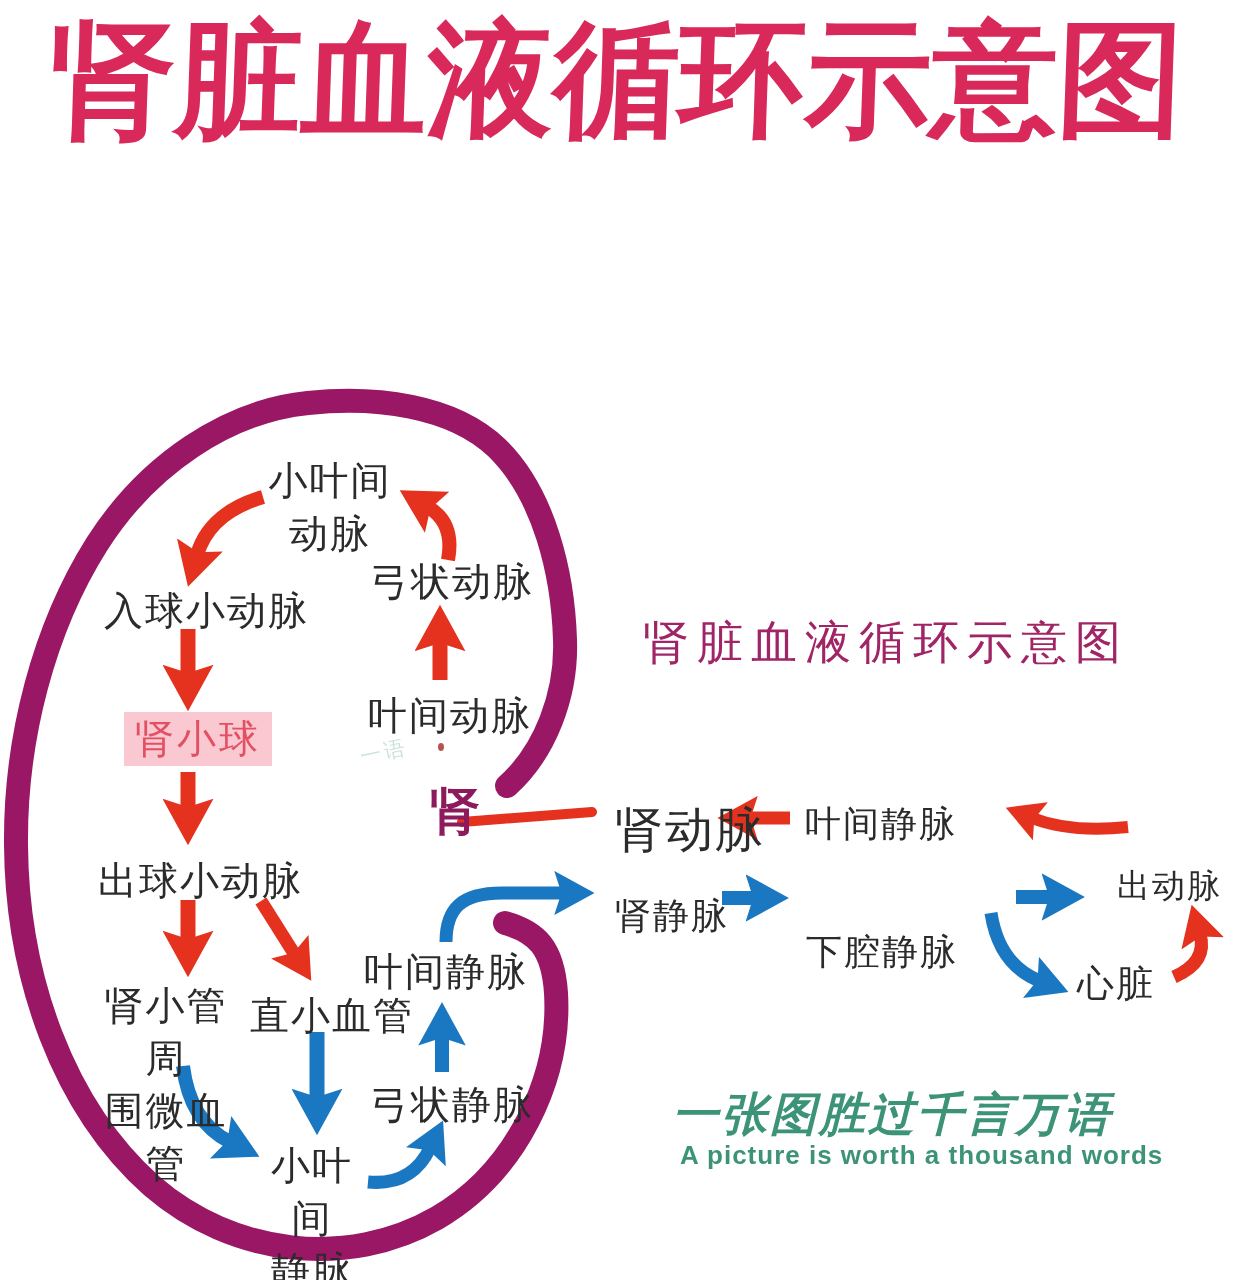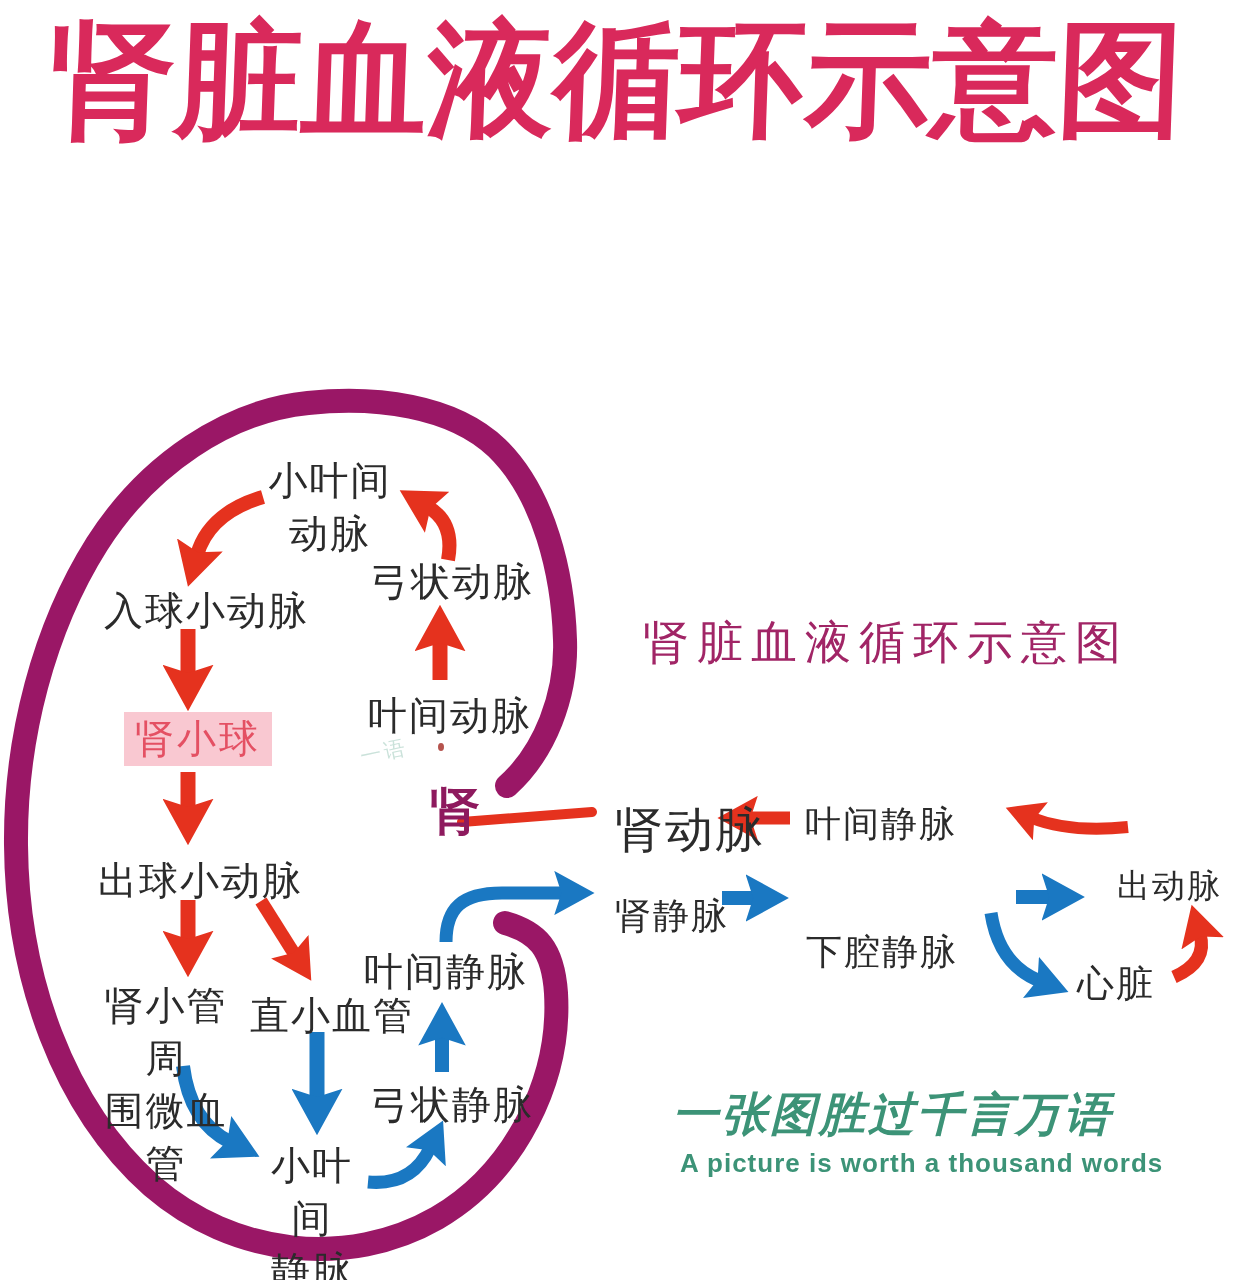--- a/index.html
+++ b/index.html
@@ -33,21 +33,21 @@
     position:absolute;left:643px;top:612px;white-space:nowrap;
     font-size:46px;color:#a12566;letter-spacing:8px;
   }
   .slogan-cn{
     position:absolute;left:672px;top:1084px;white-space:nowrap;
     font-size:46px;font-weight:900;font-style:italic;
     color:#3c9377;letter-spacing:3px;
   }
   .slogan-en{
     position:absolute;left:680px;top:1140px;white-space:nowrap;
-    font-size:26px;font-weight:700;color:#3c9377;letter-spacing:1px;margin-top:8px;
+    font-size:26px;font-weight:700;color:#3c9377;letter-spacing:1px;
   }
   .watermark{
     position:absolute;left:360px;top:738px;
     font-size:21px;color:#a8cfc2;opacity:.6;letter-spacing:3px;
     transform:rotate(-12deg);
   }
   .stray-dot{
     position:absolute;left:438px;top:743px;width:6px;height:8px;
     background:#a8352e;border-radius:50%;opacity:.85;
   }

